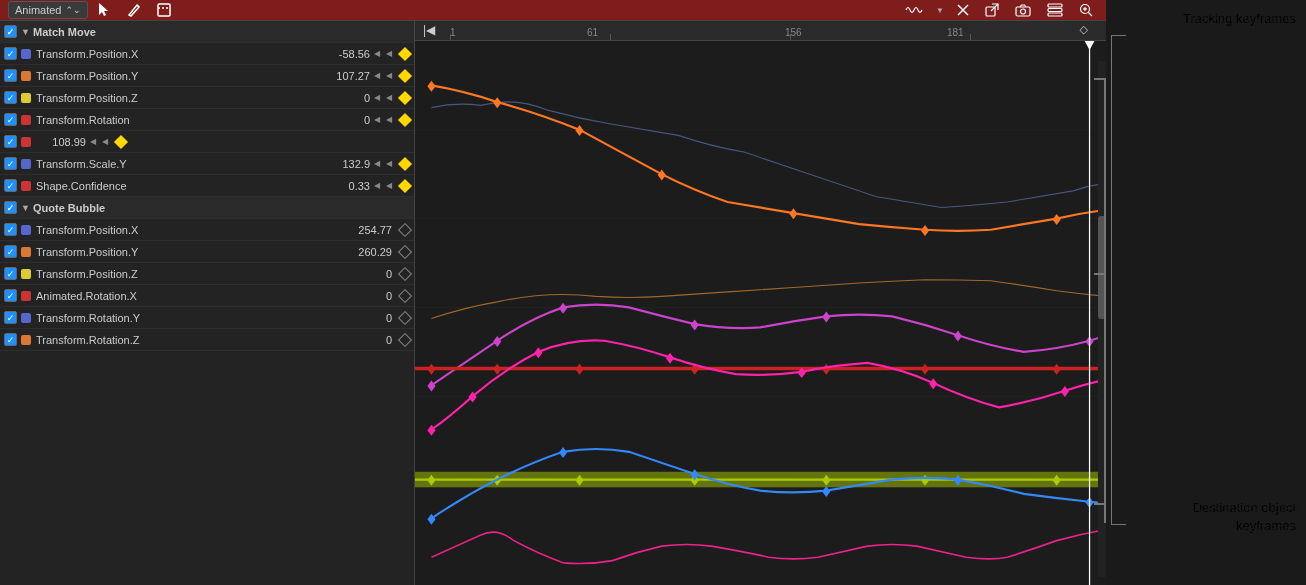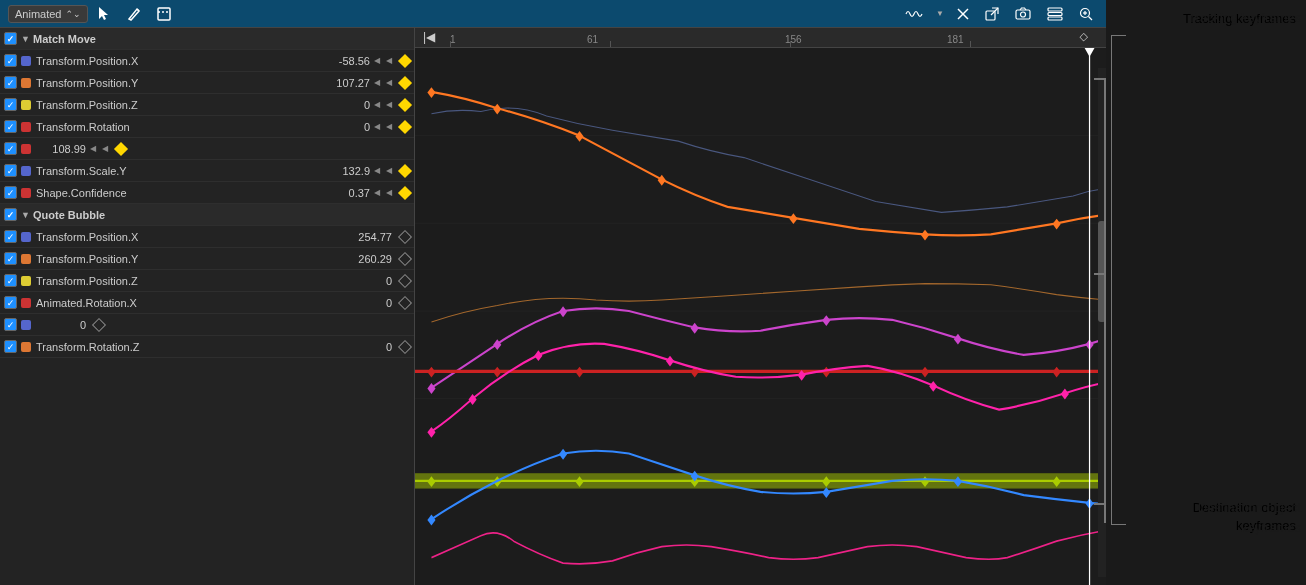--- a/index.html
+++ b/index.html
@@ -52,23 +52,23 @@
       height: 585px;
       position: absolute;
       left: 0;
       top: 0;
     }
 
     
     .toolbar {
       display: flex;
       align-items: center;
-      background: #0c4a6e;
+      background: #7f1d1d;
       border-bottom: 1px solid #444;
-      height: 28px;
+      height: 21px;
       padding: 0 8px;
       justify-content: space-between;
     }
 
     .toolbar-left {
       display: flex;
       align-items: center;
       gap: 6px;
     }
 
@@ -456,21 +456,21 @@
           <span class="nav-arrow">◀</span>
           <span class="nav-arrow">◀</span>
         </div>
         <div class="keyframe-diamond"></div>
       </div>
 
       <div class="param-row">
         <div class="checkbox"></div>
         <div class="color-swatch" style="background:#cc3333;"></div>
         <span class="param-name">Shape.Confidence</span>
-        <span class="param-value">0.37</span>
+        <span class="param-value">0.33</span>
         <div class="keyframe-nav">
           <span class="nav-arrow">◀</span>
           <span class="nav-arrow">◀</span>
         </div>
         <div class="keyframe-diamond"></div>
       </div>
 
       <div class="param-row group-header">
         <div class="checkbox"></div>
         <span class="triangle">▼</span>
@@ -509,20 +509,21 @@
         <div class="color-swatch" style="background:#cc3333;"></div>
         <span class="param-name">Animated.Rotation.X</span>
         <span class="param-value">0</span>
         <div class="keyframe-nav"></div>
         <div class="keyframe-diamond-empty"></div>
       </div>
 
       <div class="param-row">
         <div class="checkbox"></div>
         <div class="color-swatch" style="background:#5566cc;"></div>
+        <span class="param-name">Transform.Rotation.Y</span>
         <span class="param-value">0</span>
         <div class="keyframe-nav"></div>
         <div class="keyframe-diamond-empty"></div>
       </div>
 
       <div class="param-row">
         <div class="checkbox"></div>
         <div class="color-swatch" style="background:#dd7733;"></div>
         <span class="param-name">Transform.Rotation.Z</span>
         <span class="param-value">0</span>

